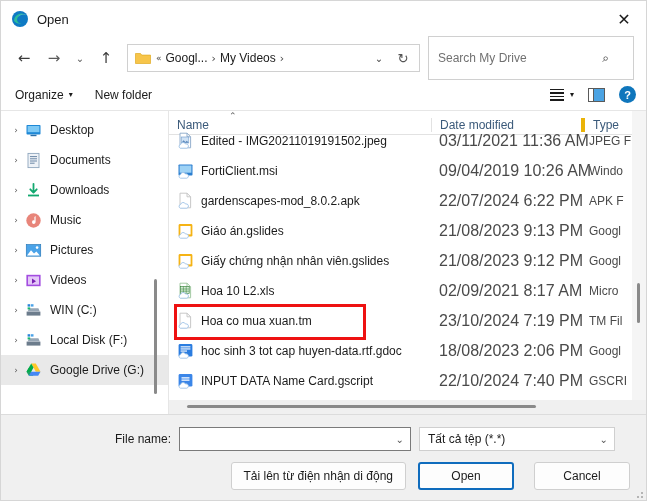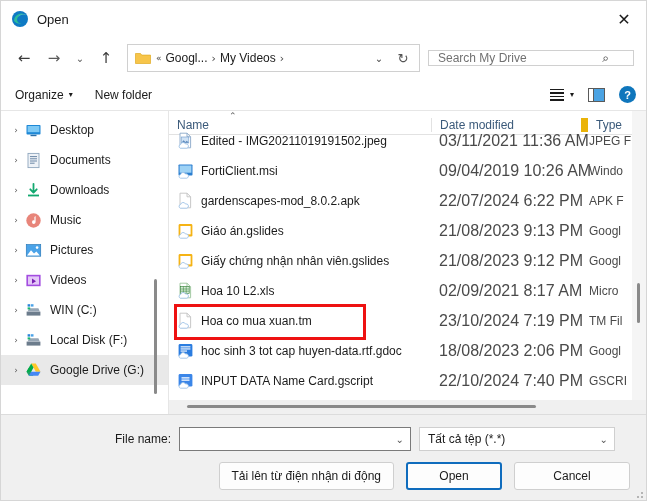--- a/index.html
+++ b/index.html
@@ -68,21 +68,21 @@
   .crumbs { display:flex; align-items:center; gap:4px; font-size:12px; color:#1b1b1b; white-space:nowrap; overflow:hidden; }
   .crumb-sep { color:#444; font-size:9px; font-family:"DejaVu Sans", sans-serif; }
   .crumb-chev { color:#444; font-size:11px; font-family:"DejaVu Sans", sans-serif; }
   .addr-spacer { flex:1; }
   .addr-btn {
     width: 24px; height:24px; display:flex; align-items:center; justify-content:center;
     color:#444; font-size:10px; font-family:"DejaVu Sans", sans-serif;
   }
   .refresh-btn { font-size:13px; color:#555; }
   .searchbox {
-    width: 206px; height: 16px; flex:0 0 206px;
+    width: 206px; height: 44px; flex:0 0 206px;
     border:1px solid #d0d0d0; background:#fff;
     display:flex; align-items:center;
     padding: 0 24px 0 9px;
     margin-left: 8px;
   }
   .search-ph { flex:1; color:#717171; font-size:12px; }
   .search-icon { color:#444; font-size:12px; font-family:"DejaVu Sans", sans-serif; }
 
   
   .cmdbar {
@@ -133,21 +133,21 @@
   .sortmark { position:absolute; left:60px; top:0px; font-size:9px; color:#5a5a5a; font-family:"DejaVu Sans", sans-serif;}
   .colhead {
     height: 24px; flex:0 0 24px;
     display:flex; align-items:flex-end; padding-bottom:2px;
     border-bottom:1px solid #e2e2e2;
     position:relative;
   }
   .ch { font-size:12px; color:#3b5a7a; padding-left:8px; position:relative;}
   .ch.name { width:262px; flex:0 0 262px; }
   .ch.date { width:150px; flex:0 0 150px; border-left:1px solid #e2e2e2; }
-  .ch.type { flex:1; border-left:7px solid #eab308; }
+  .ch.type { flex:1; border-left:4px solid #eab308; }
   .rows { flex:1; overflow:hidden; position:relative; }
   .row { height:30px; display:flex; align-items:center; }
   .cell-name { width:262px; flex:0 0 262px; display:flex; align-items:center; padding-left:8px; gap:7px; min-width:0;}
   .fname { font-size:12px; color:#1b1b1b; white-space:nowrap; overflow:hidden; }
   .cell-date { width:150px; flex:0 0 150px; font-size:16px; color:#4a4a4a; padding-left:8px; white-space:nowrap;}
   .cell-type { flex:1; font-size:12px; color:#4a4a4a; padding-left:8px; white-space:nowrap; overflow:hidden;}
   .ficon { width:17px; height:18px; flex:0 0 17px; position:relative; }
   .vscroll { position:absolute; right:0; top:0; width:14px; bottom:14px; background:#f5f5f5; }
   .vthumb { position:absolute; left:5px; width:3px; background:#8a8a8a; border-radius:2px; }
   .hscroll { position:absolute; left:0; right:0; bottom:0; height:14px; background:#f0f0f0; }
@@ -169,21 +169,21 @@
   .combo.filter-combo { width:196px; flex:0 0 196px; margin-left:8px; border-color:#cfcfcf; }
   .combo-val { flex:1; white-space:nowrap; overflow:hidden;}
   .combo-chev { color:#555; font-size:10px; font-family:"DejaVu Sans", sans-serif; }
   .btn-row { display:flex; justify-content:flex-end; gap:12px; padding: 11px 16px 0 0; }
   .btn {
     height:28px; border:1px solid #cfcfcf; background:#fdfdfd;
     font-size:12px; color:#1b1b1b; display:flex; align-items:center; justify-content:center;
     padding: 0 12px; border-radius:3px;
   }
   .btn.primary { border:2px solid #0f6cbd; width:96px; }
-  .btn.cancel { width:116px; }
+  .btn.cancel { width:96px;margin-left:8px; }
   .resize-grip { position:absolute; right:3px; bottom:2px; width:10px; height:10px; }
   .resize-grip i { position:absolute; width:2px; height:2px; background:#b5b5b5; }
 </style>
 </head>
 <body>
 
 <div class="dialog">
 
   <div class="titlebar">
     <span class="app-icon">

